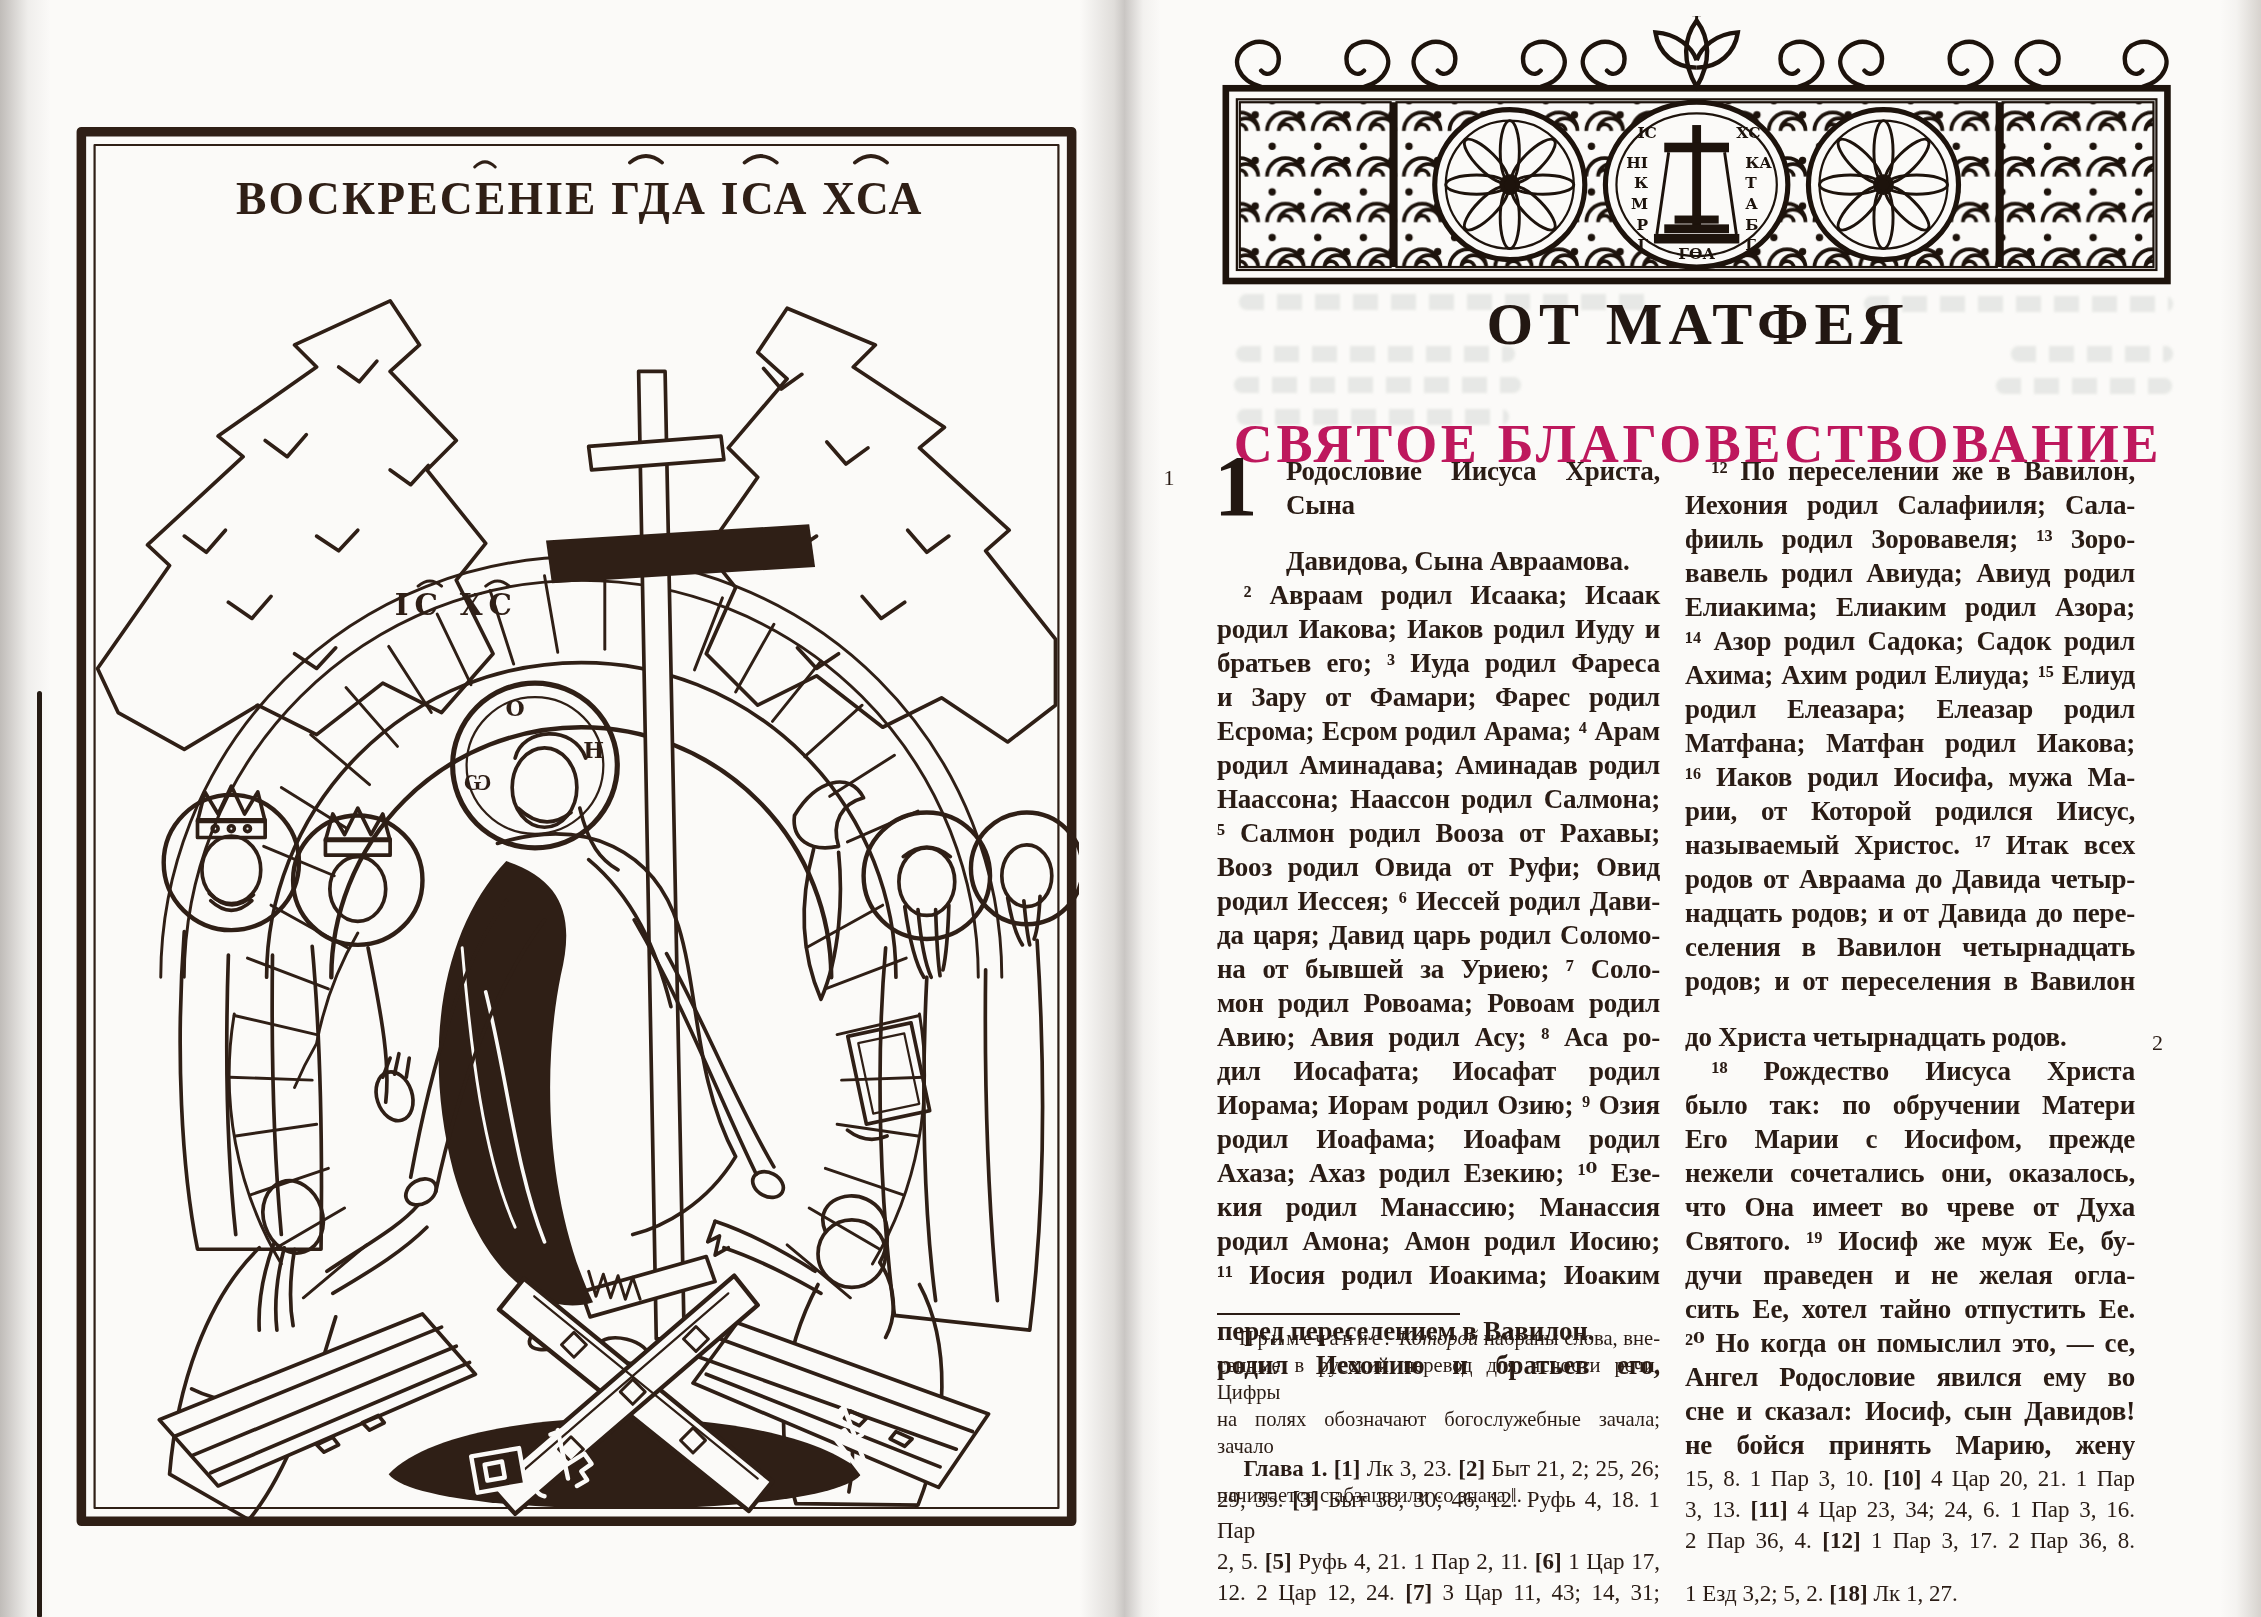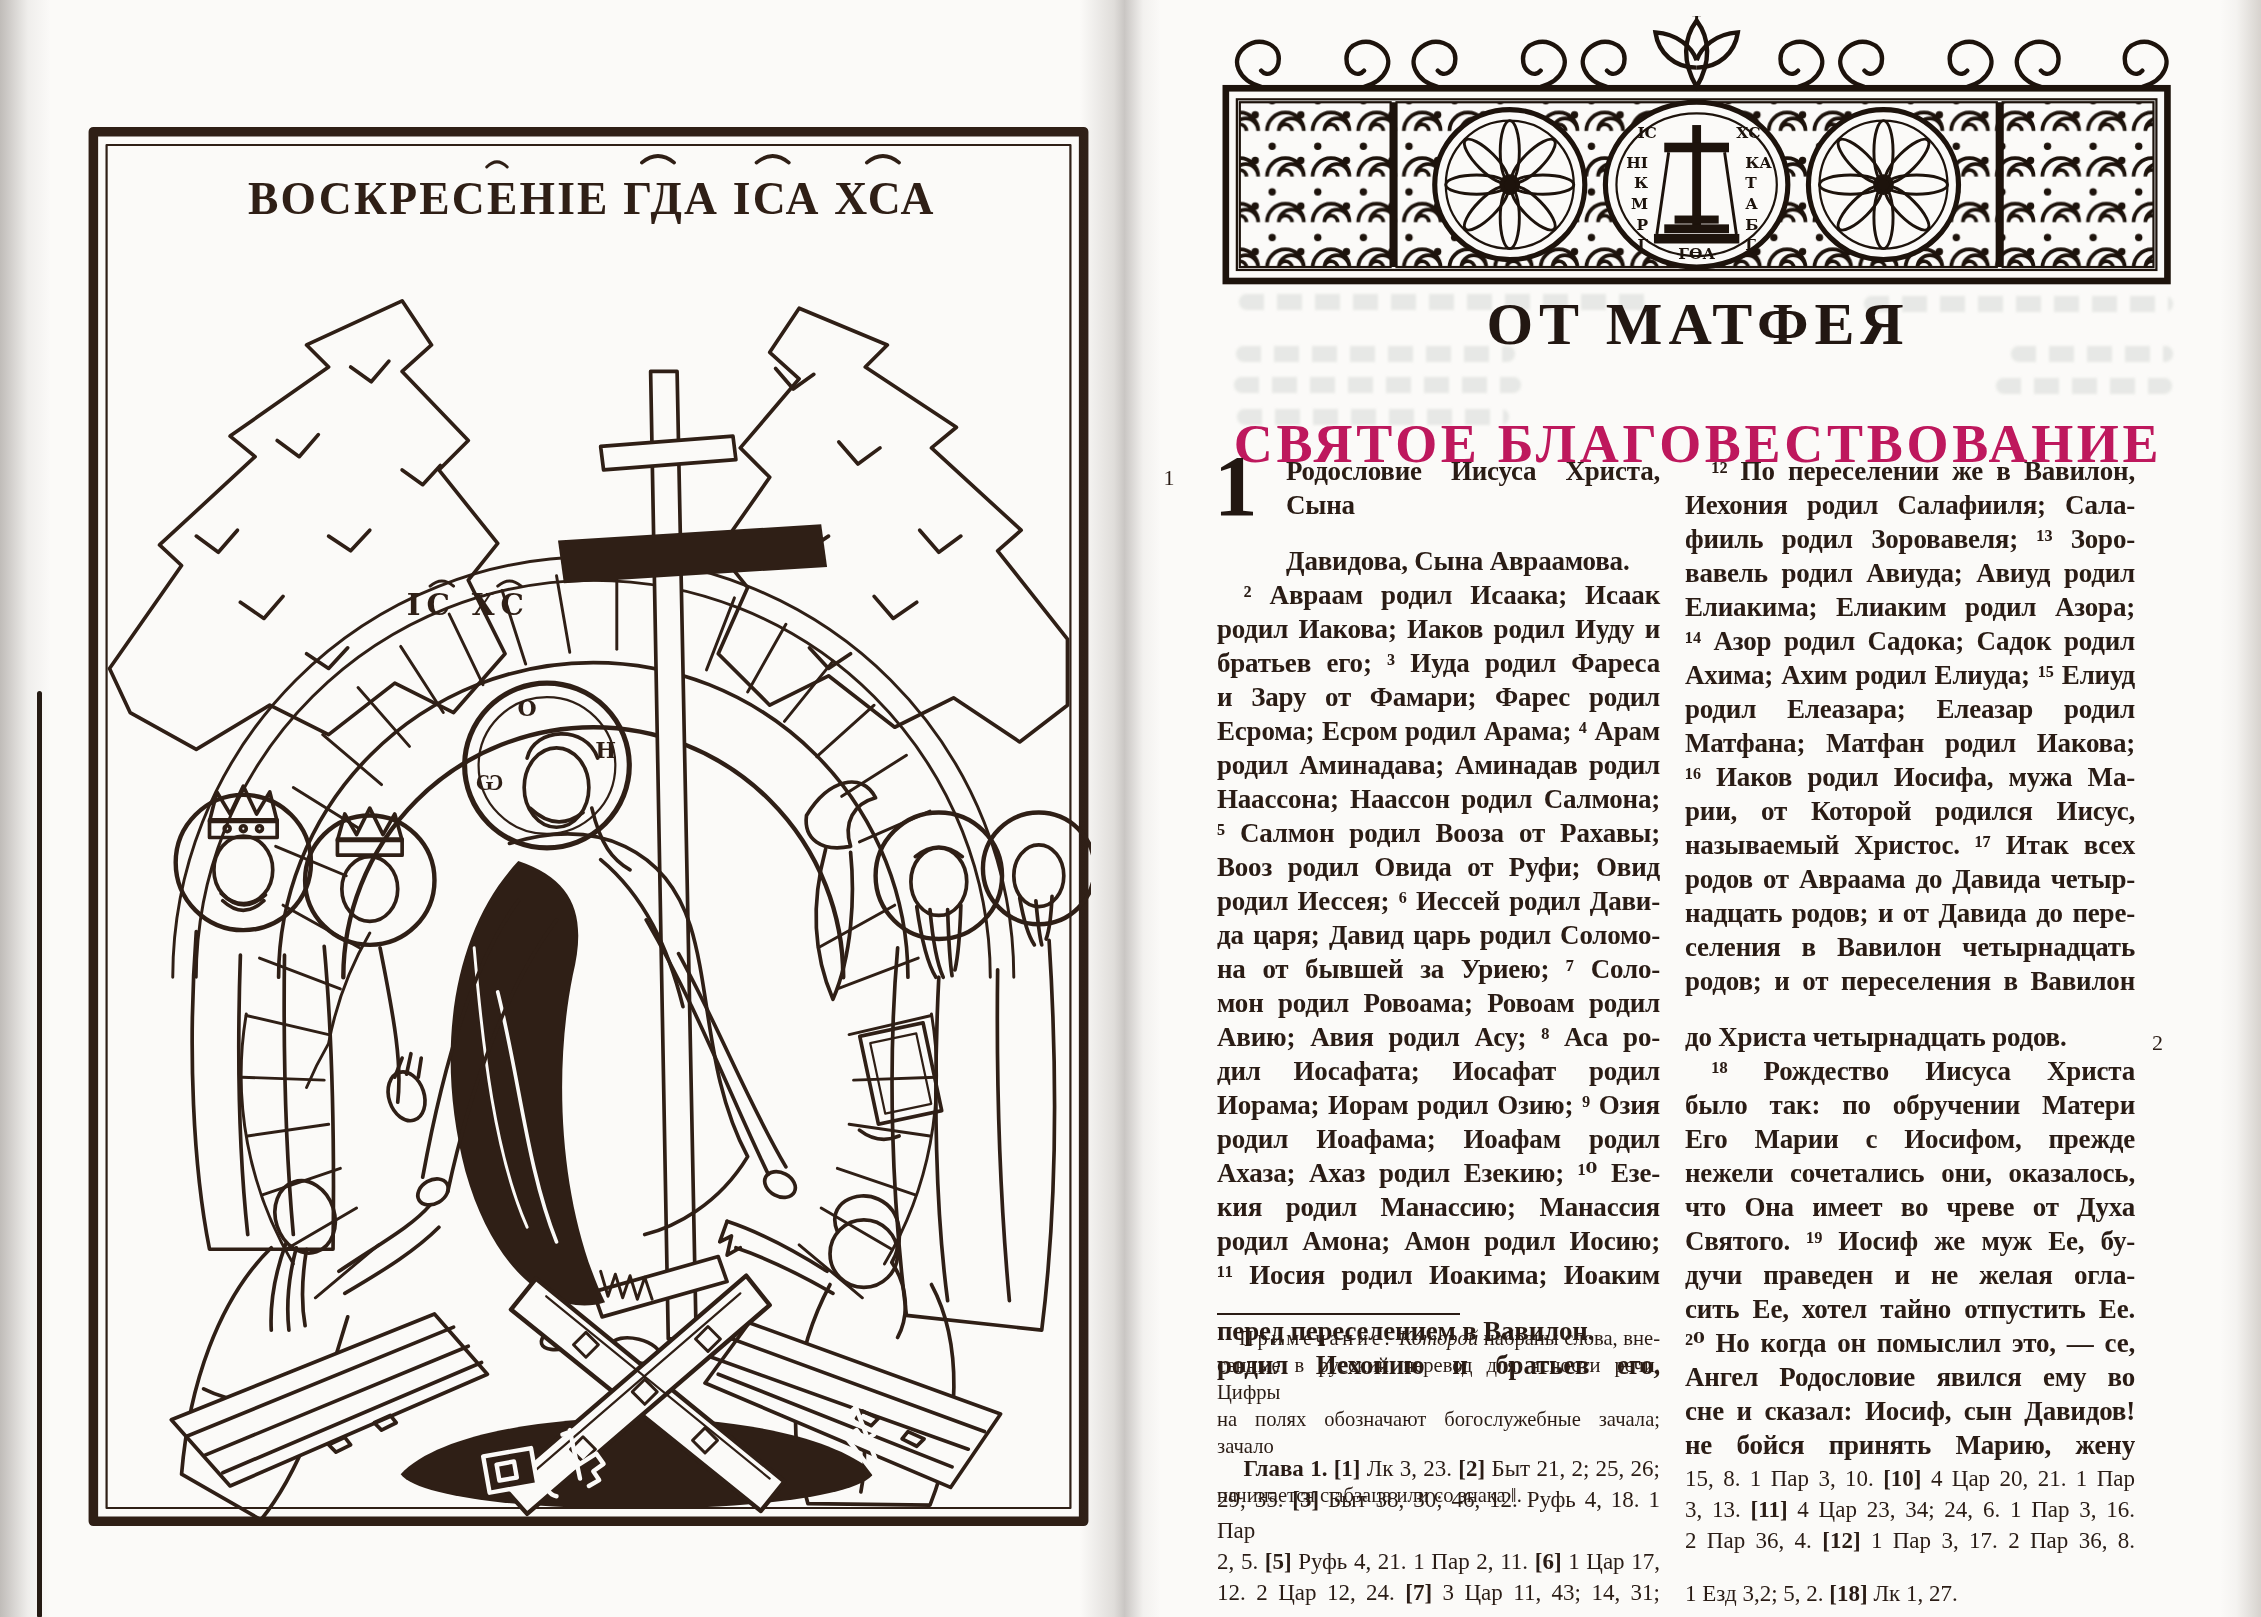--- a/index.html
+++ b/index.html
@@ -37,21 +37,21 @@
   .fnital{font-style:italic;}
   .fn-first{text-align:justify;text-align-last:justify;text-indent:22px;}
   .refs{position:absolute;font-size:23px;line-height:31px;}
   .refs1{left:74px;top:1453px;width:443px;}
   .refs2{left:542px;top:1463px;width:450px;}
   .refs b{font-weight:bold;}
   
   .ghost{position:absolute;height:16px;border-radius:7.4px;filter:blur(1.5px);
     background:repeating-linear-gradient(90deg,rgba(110,128,120,.14) 0 25px,rgba(110,128,120,0) 25px 38px);}
   
-  .lpage{position:absolute;left:16px;top:0;width:1125px;height:1346px;}
+  .lpage{position:absolute;left:4px;top:0;width:1125px;height:1346px;}
   .engraving{position:absolute;left:70px;top:124px;width:1005px;height:1405px;}
 </style>
 </head>
 <body>
 
 <div id="stage">
 
   <div class="lpage">
     <svg class="engraving" viewBox="0 0 1367 1910" xmlns="http://www.w3.org/2000/svg">
       <g fill="none" stroke="#2f1f16" stroke-width="5" stroke-linejoin="round" stroke-linecap="round">

